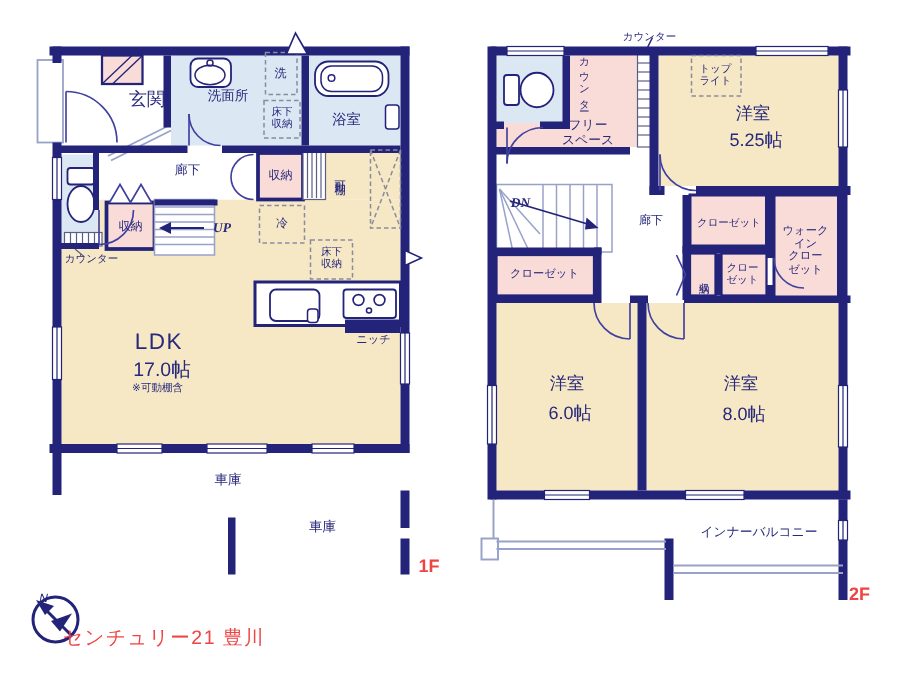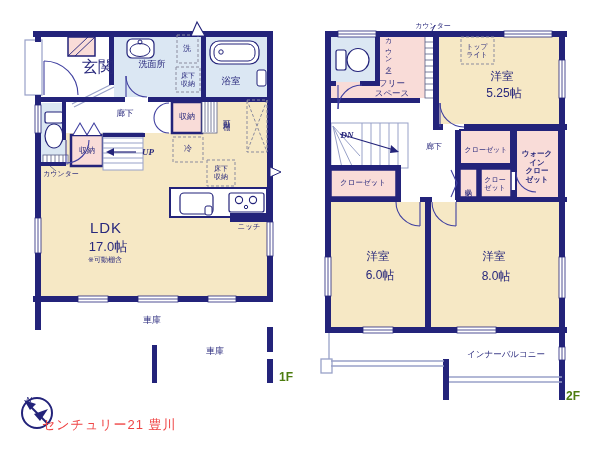--- a/index.html
+++ b/index.html
@@ -4,21 +4,21 @@
 <style>
   html,body{margin:0;padding:0;background:#ffffff;}
   .canvas{position:relative;width:600px;height:450px;background:#ffffff;overflow:hidden;
           font-family:"Liberation Sans","DejaVu Sans",sans-serif;color:#28287c;}
   .canvas svg{position:absolute;left:0;top:0;}
   .lbl{position:absolute;transform:translate(-50%,-50%);white-space:nowrap;
        line-height:1.15;text-align:center;color:#28287c;}
   .lbl .line{display:block;}
   .vert{writing-mode:vertical-rl;text-orientation:upright;letter-spacing:1px;}
   .serif-i{font-family:"Liberation Serif","DejaVu Serif",serif;font-style:italic;font-weight:bold;}
-  .floor-tag{font-weight:bold;font-size:12px;color:#4d7c0f;}
+  .floor-tag{font-weight:bold;font-size:12px;color:#ef4444;}
   .big{font-size:13px;letter-spacing:1px;text-align:right;}
   .logo-text{position:absolute;left:42px;top:416px;font-size:13px;color:#ef4444;letter-spacing:1px;}
   .compass-n{position:absolute;left:29px;top:399px;transform:translate(-50%,-50%);
              font-size:8px;font-style:italic;color:#23237a;}
 </style>
 </head>
 <body>
 
 <div class="canvas">
 
@@ -306,21 +306,21 @@
   <g>
     <circle cx="37" cy="413" r="15" fill="none" stroke="#23237a" stroke-width="2"></circle>
     <g>
       <line x1="48" y1="424" x2="28" y2="404" stroke="#23237a" stroke-width="2"></line>
       <polygon points="24,400 36,404 30,410" fill="#23237a"></polygon>
       <polygon points="34,414 48,409 40,421" fill="#23237a"></polygon>
     </g>
   </g>
 </svg>
 
-  <div class="lbl" style="left:98px;top:67px;font-size:16px;">玄関</div>
+  <div class="lbl" style="left:98px;top:67px;font-size:12px;">玄関</div>
   <div class="lbl" style="left:152px;top:64px;font-size:9px;">洗面所</div>
   <div class="lbl" style="left:187px;top:49px;font-size:8px;">洗</div>
   <div class="lbl" style="left:188px;top:80px;font-size:7px;">
     <span class="line">床下</span>
     <span class="line">収納</span>
   </div>
   <div class="lbl" style="left:231px;top:81px;font-size:9.5px;">浴室</div>
   <div class="lbl" style="left:125px;top:114px;font-size:8.5px;">廊下</div>
   <div class="lbl" style="left:61px;top:174px;font-size:7px;">カウンター</div>
   <div class="lbl" style="left:87px;top:151px;font-size:8px;">収納</div>
@@ -348,21 +348,21 @@
   </div>
   <div class="lbl" style="left:477px;top:51px;font-size:7px;">
     <span class="line">トップ</span>
     <span class="line">ライト</span>
   </div>
   <div class="lbl" style="left:502px;top:77px;font-size:11.5px;">洋室</div>
   <div class="lbl" style="left:504px;top:94px;font-size:12px;">5.25帖</div>
   <div class="lbl serif-i" style="left:347px;top:117px;font-size:9px;margin-top:18px;">DN</div>
   <div class="lbl" style="left:434px;top:147px;font-size:8px;">廊下</div>
   <div class="lbl" style="left:486px;top:150px;font-size:7px;">クローゼット</div>
-  <div class="lbl" style="left:537px;top:167px;font-size:7.5px;font-weight:bold;">
+  <div class="lbl" style="left:537px;top:167px;font-size:7.5px;">
     <span class="line">ウォーク</span>
     <span class="line">イン</span>
     <span class="line">クロー</span>
     <span class="line">ゼット</span>
   </div>
   <div class="lbl" style="left:363px;top:183px;font-size:7.5px;">クローゼット</div>
   <div class="lbl vert" style="left:468px;top:184px;font-size:7px;">収納</div>
   <div class="lbl" style="left:495px;top:184px;font-size:7px;">
     <span class="line">クロー</span>
     <span class="line">ゼット</span>

